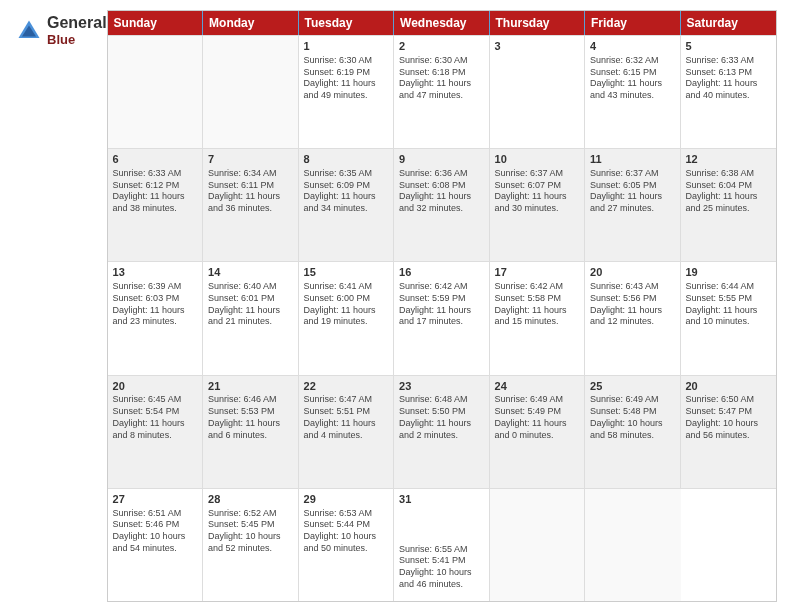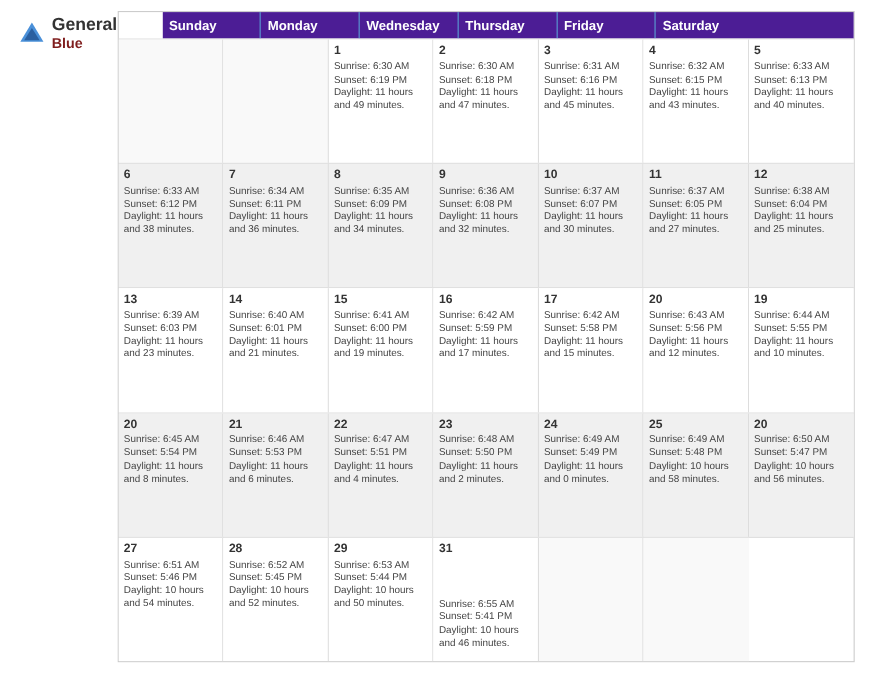--- a/index.html
+++ b/index.html
@@ -48,22 +48,21 @@
     }
     .calendar {
       flex: 1;
       display: flex;
       flex-direction: column;
       border: 1px solid #ccc;
     }
     .cal-header {
       display: grid;
       grid-template-columns: repeat(7, 1fr);
-      background-color: #4c1d95;
-      margin-left: 40px;
+      background-color: #b91c1c;
     }
     .cal-header-cell {
       color: #fff;
       font-size: 12px;
       font-weight: bold;
       padding: 5px 6px;
       border-right: 1px solid #5a9fd4;
     }
     .cal-header-cell:last-child { border-right: none; }
     .cal-body {
@@ -118,20 +117,21 @@
     <div class="title-block">
       <div class="month-title"></div>
       <div class="location"></div>
     </div>
   </div>
 
   <div class="calendar">
     <div class="cal-header">
     <div class="cal-header-cell">Sunday</div>
         <div class="cal-header-cell">Monday</div>
+        <div class="cal-header-cell">Tuesday</div>
         <div class="cal-header-cell">Wednesday</div>
         <div class="cal-header-cell">Thursday</div>
         <div class="cal-header-cell">Friday</div>
         <div class="cal-header-cell">Saturday</div>
       </div>
     <div class="cal-body">
     <div class="cal-row">
           <div class="cal-cell empty"></div>
           <div class="cal-cell empty"></div>
           <div class="cal-cell">
@@ -141,23 +141,20 @@
 Daylight: 11 hours and 49 minutes.</div>
           </div>
           <div class="cal-cell">
             <div class="day-number">2</div>
             <div class="cell-text" style="white-space: pre-line;">Sunrise: 6:30 AM
 Sunset: 6:18 PM
 Daylight: 11 hours and 47 minutes.</div>
           </div>
           <div class="cal-cell">
             <div class="day-number">3</div>
-            <div class="cell-text" style="white-space: pre-line;">Sunrise: 6:31 AM
-Sunset: 6:16 PM
-Daylight: 11 hours and 45 minutes.</div>
           </div>
           <div class="cal-cell">
             <div class="day-number">4</div>
             <div class="cell-text" style="white-space: pre-line;">Sunrise: 6:32 AM
 Sunset: 6:15 PM
 Daylight: 11 hours and 43 minutes.</div>
           </div>
           <div class="cal-cell">
             <div class="day-number">5</div>
             <div class="cell-text" style="white-space: pre-line;">Sunrise: 6:33 AM

